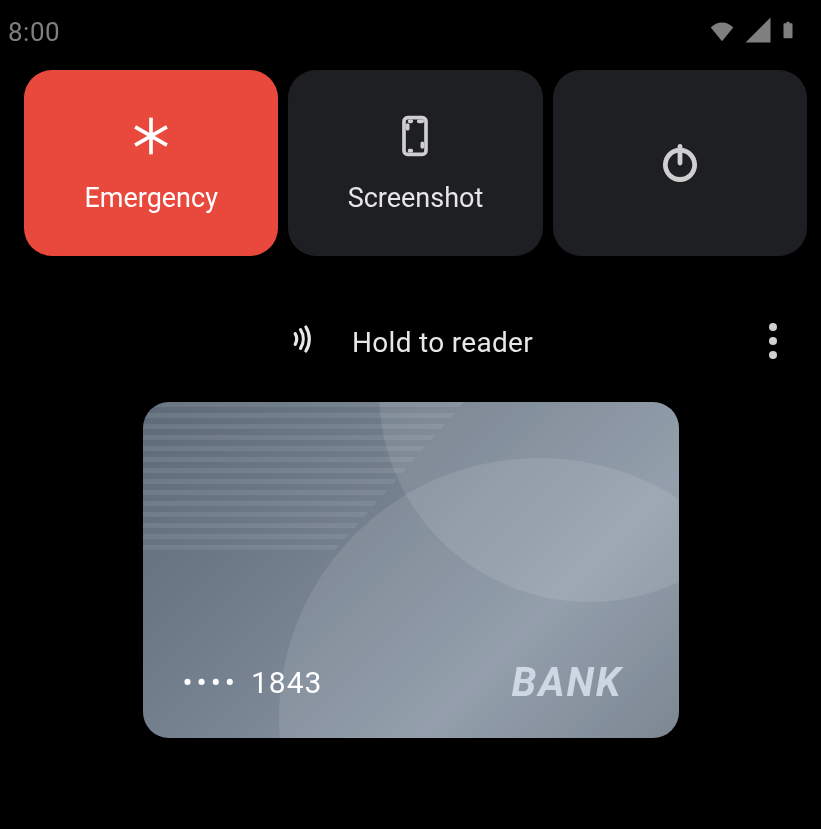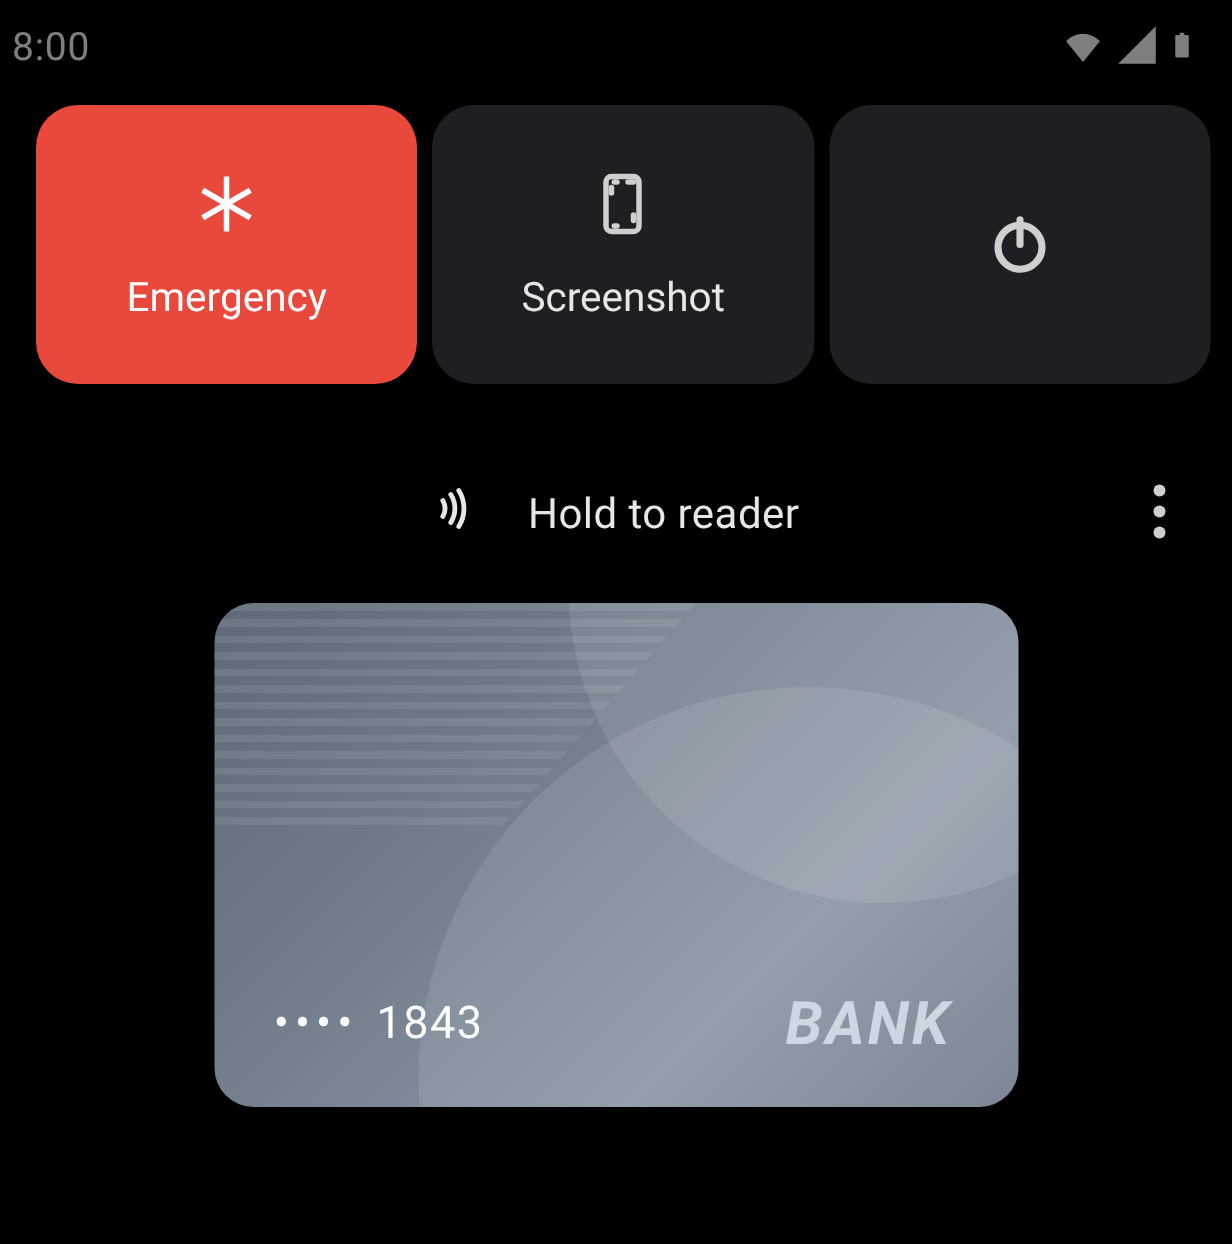--- a/index.html
+++ b/index.html
@@ -33,21 +33,21 @@
   .more-btn .dots { display: flex; flex-direction: column; gap: 6px; }
 
   
   .card-holder { display: flex; justify-content: center; margin-top: 38px; }
   .pay-card { width: 536px; height: 336px; border-radius: 26px; position: relative; overflow: hidden; background: linear-gradient(135deg, #5e6a78 0%, #6e7a88 30%, #8894a3 70%, #6e7a88 100%); box-shadow: 0 4px 18px rgba(0,0,0,0.5); }
   .pay-card::before { content: ""; position: absolute; right: -120px; top: -220px; width: 420px; height: 420px; border-radius: 50%; background: rgba(255,255,255,0.10); }
   .pay-card::after { content: ""; position: absolute; right: -120px; bottom: -240px; width: 520px; height: 520px; border-radius: 50%; background: rgba(255,255,255,0.10); }
   .card-stripes { position: absolute; left: 0; top: 0; width: 60%; height: 44%; background: repeating-linear-gradient(180deg, rgba(255,255,255,0.10) 0 5px, rgba(255,255,255,0) 5px 11px); clip-path: polygon(0 0, 100% 0, 60% 100%, 0 100%); opacity: 0.8; }
   .card-last4 { position: absolute; left: 40px; bottom: 38px; font-size: 30px; letter-spacing: 1px; color: #ffffff; font-weight: 400; display: flex; align-items: center; gap: 12px; }
   .card-last4 .dots4 { letter-spacing: 4px; font-size: 30px; }
-  .card-bank { position: absolute; right: 44px; bottom: 32px; font-size: 40px; font-weight: 700; font-style: italic; color: rgba(214,224,236,0.85); letter-spacing: 2px; }
+  .card-bank { position: absolute; right: 56px; bottom: 32px; font-size: 40px; font-weight: 700; font-style: italic; color: rgba(214,224,236,0.85); letter-spacing: 2px; }
 </style>
 </head>
 <body>
 
 <div class="status-bar">
   <div class="status-time">8:00</div>
   <div class="status-icons">
     <span>
       <svg viewBox="0 0 24 24" width="30" height="30">
           <path class="ic" d="M12 21l9-11c-2.5-2.5-5.6-4-9-4s-6.5 1.5-9 4l9 11z"></path>

